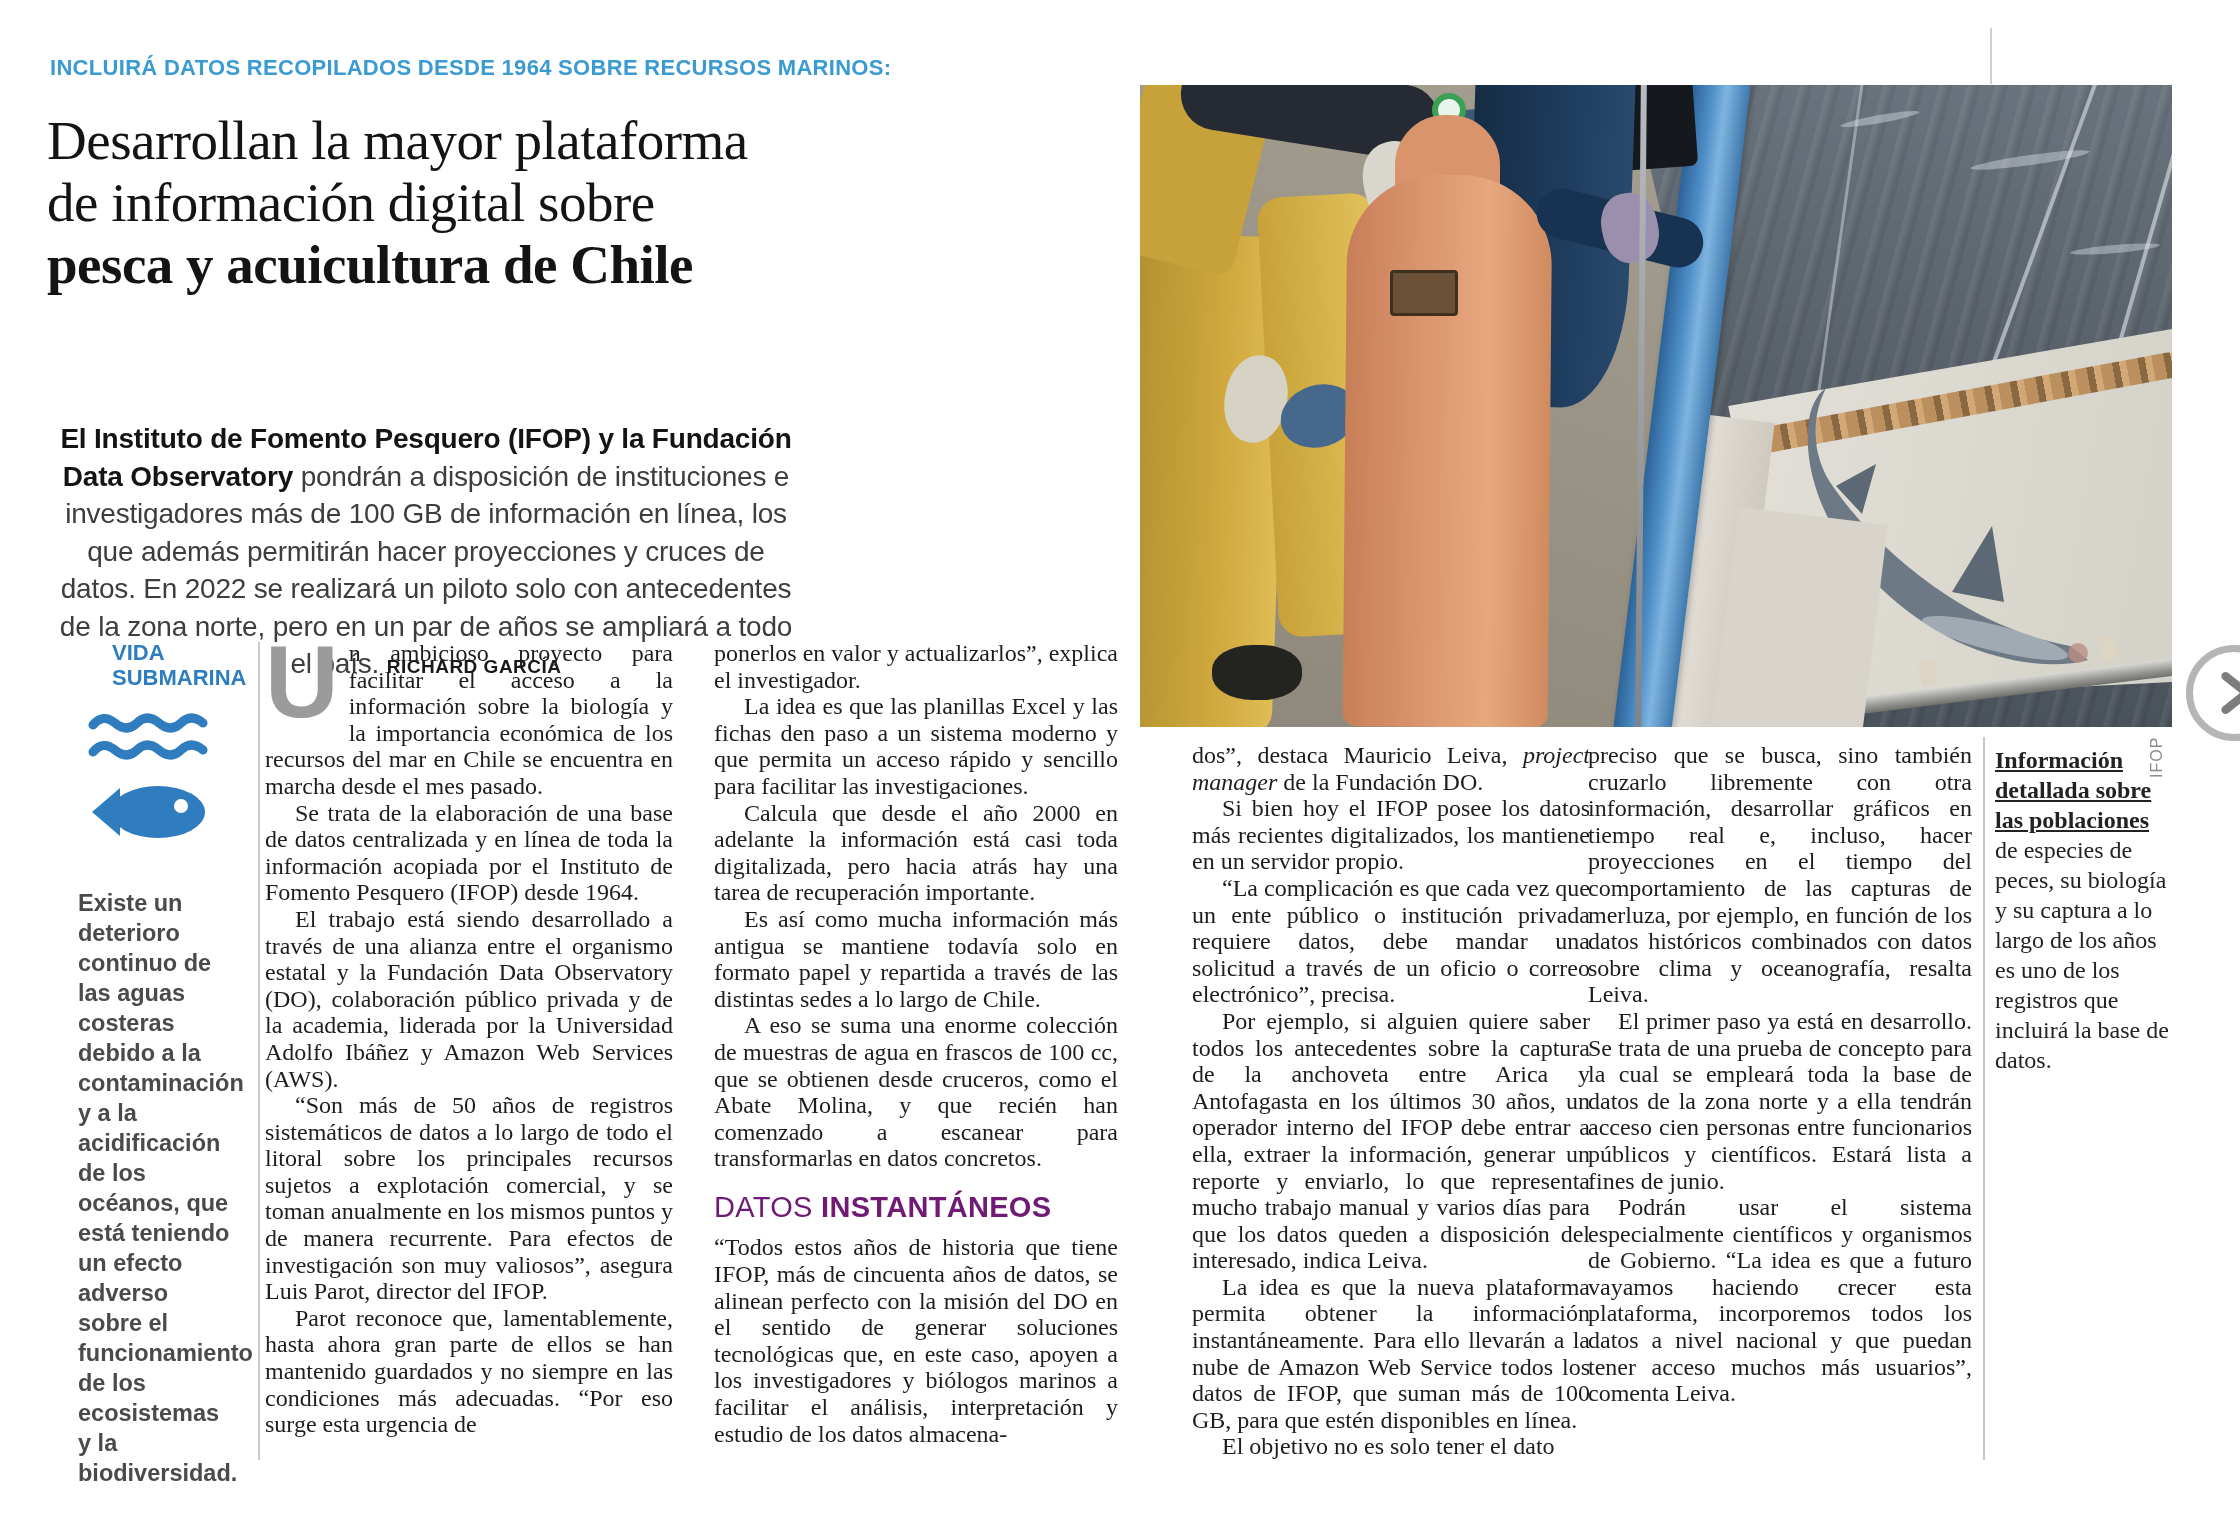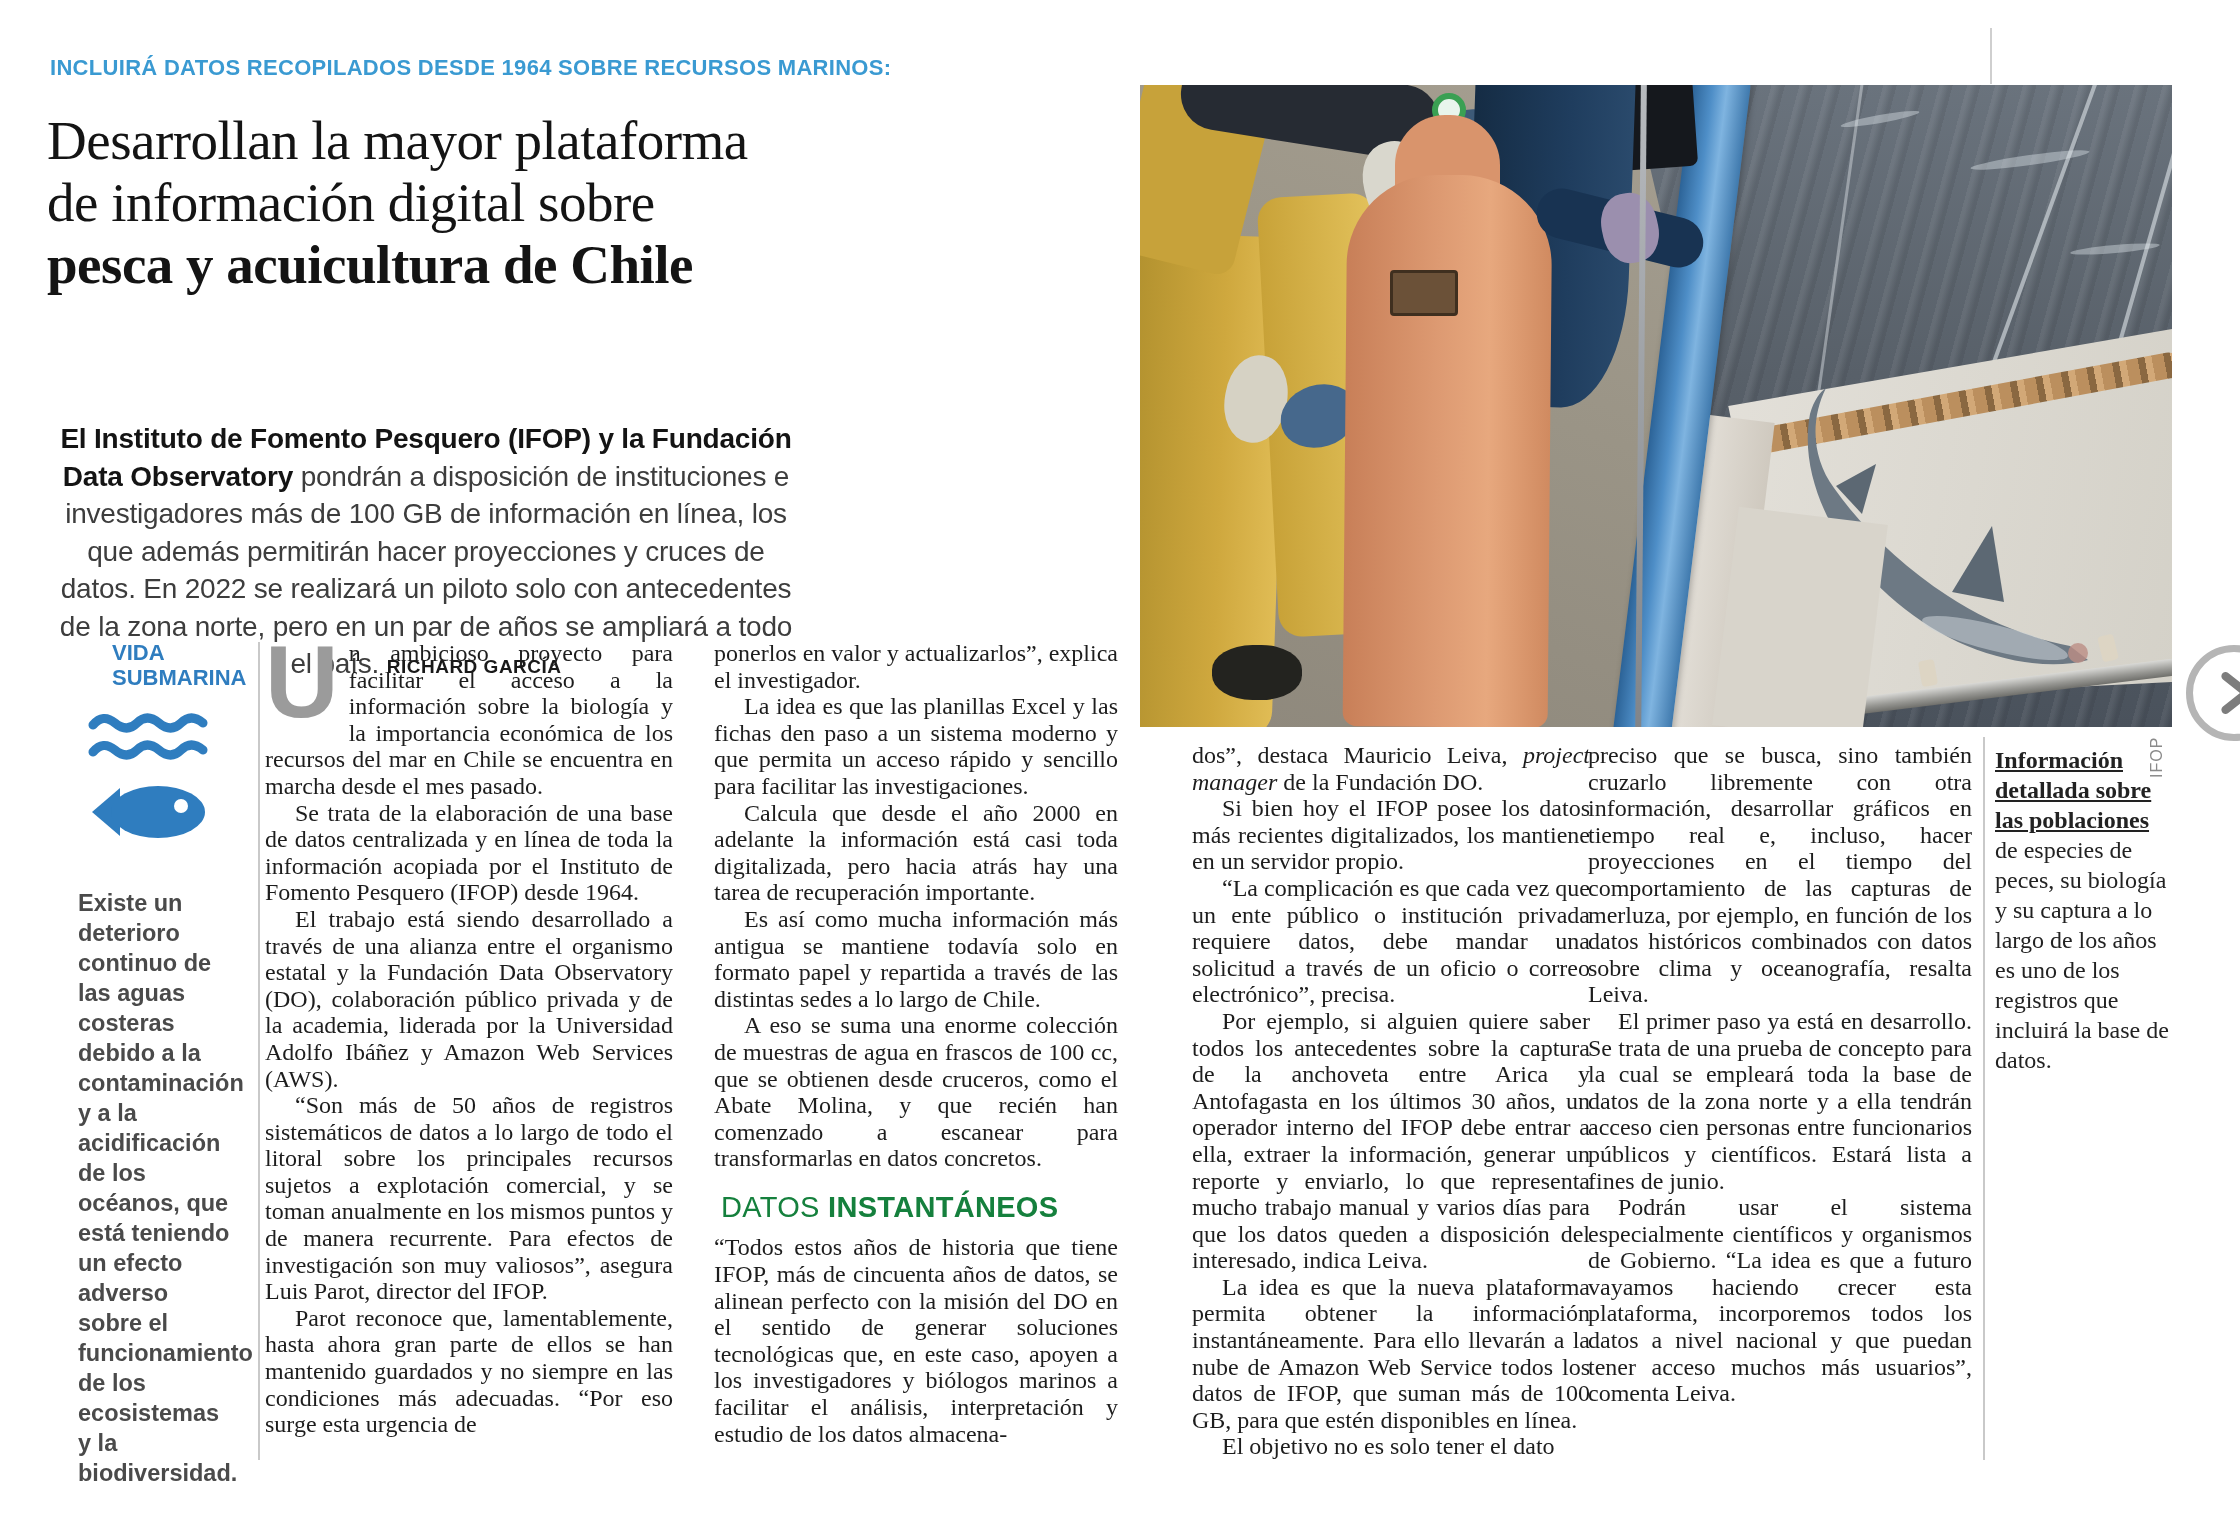--- a/index.html
+++ b/index.html
@@ -35,22 +35,22 @@
             line-height:26.6px;color:#1d1d1d;text-align:justify;overflow:hidden;
             hyphens:auto;-webkit-hyphens:auto;}
   #col1{left:265px;top:640px;width:408px;height:822px;}
   #col2{left:714px;top:640px;width:404px;height:822px;}
   #col3{left:1192px;top:742px;width:398px;height:720px;}
   #col4{left:1588px;top:742px;width:384px;height:720px;}
   .bp{margin:0;text-indent:30px;}
   .bp.noindent{text-indent:0;}
   .dropcap{float:left;font-family:"Liberation Sans",sans-serif;font-weight:700;
            font-size:102px;line-height:78px;height:78px;color:#9b9b9b;margin:3px 10px 0 0;}
-  .subhead{font-family:"Liberation Sans",sans-serif;font-size:29px;margin:22px 7px 14px;
-           letter-spacing:0.3px;color:#15803d;text-indent:0;}
+  .subhead{font-family:"Liberation Sans",sans-serif;font-size:29px;margin:22px 0 14px;
+           letter-spacing:0.3px;color:#701a75;text-indent:0;}
   .sh-light{font-weight:400;}
   .sh-bold{font-weight:700;}
   .it{font-style:italic;}
 
   
   .caption{position:absolute;left:1995px;top:745px;width:176px;
            font-family:"Liberation Serif",serif;font-size:24px;line-height:30px;color:#222;}
   .caption .cap-lead{font-weight:700;text-decoration:underline;}
   .photo-credit{position:absolute;left:2148px;top:688px;height:90px;color:#8a8a8a;
                 font-size:16px;letter-spacing:1px;writing-mode:vertical-rl;

